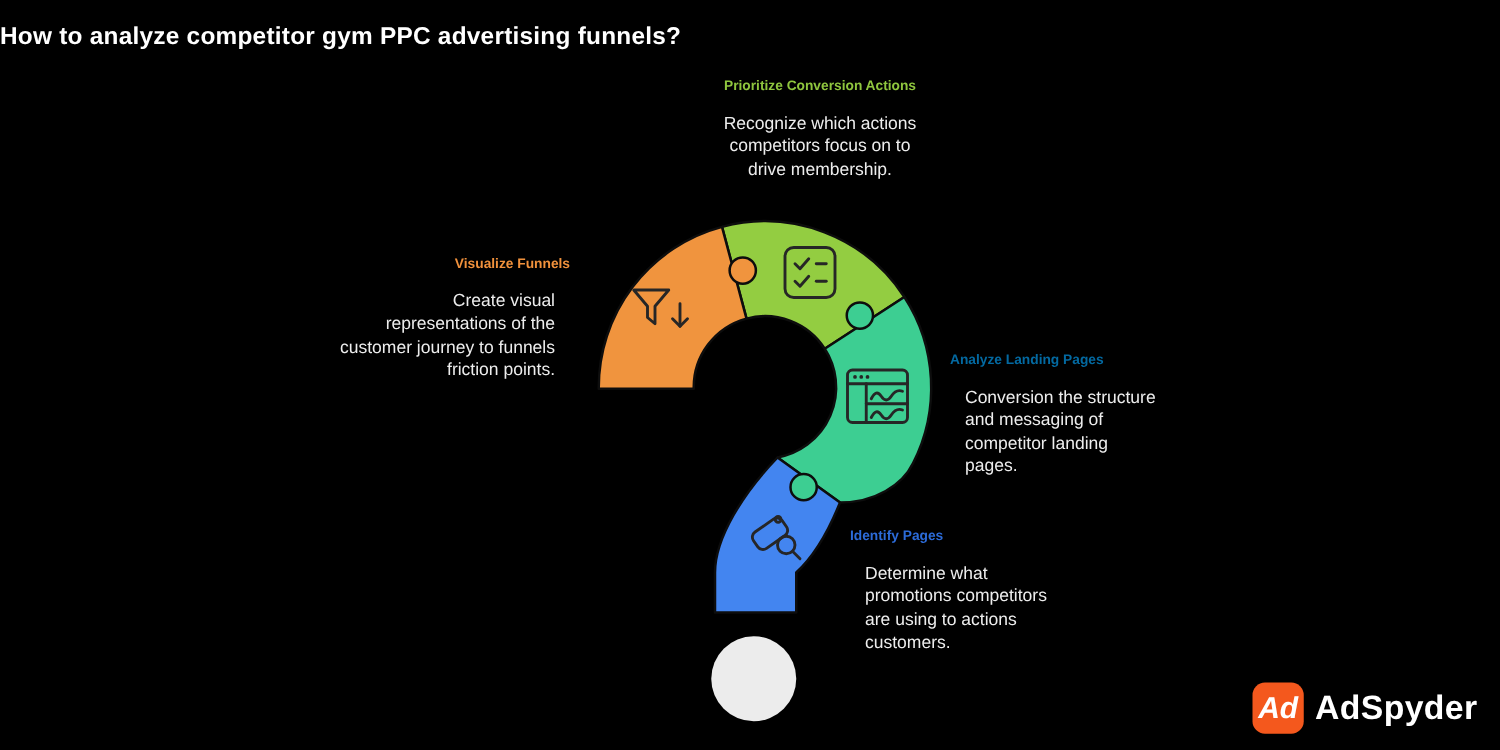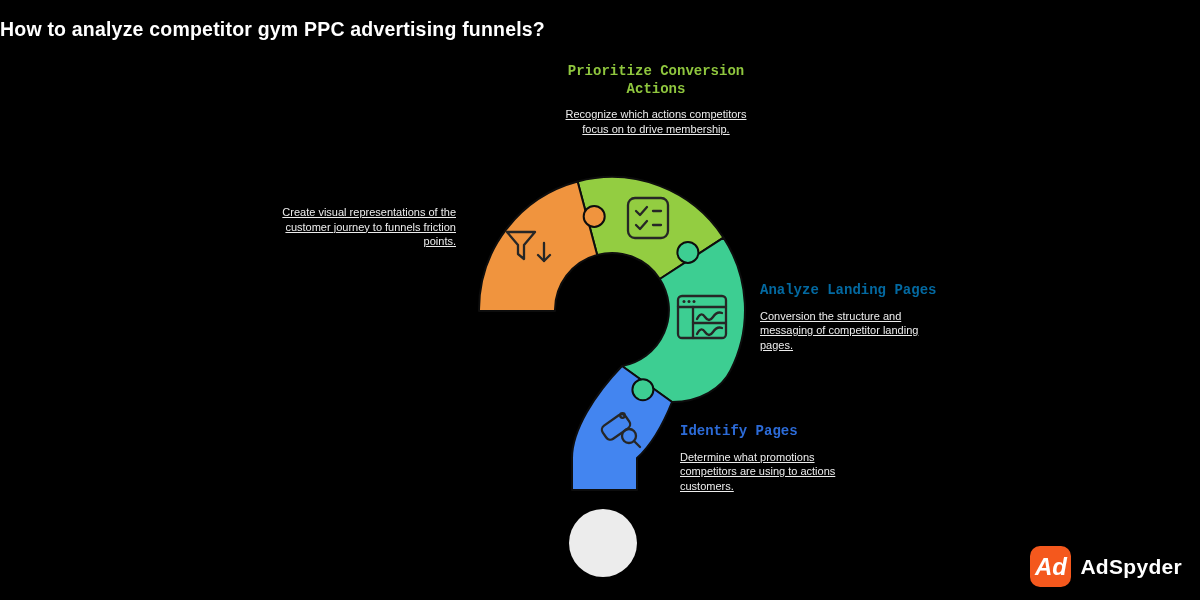--- a/index.html
+++ b/index.html
@@ -7,38 +7,38 @@
     width:1200px; height:600px; background:#000;
     font-family:"Liberation Sans", sans-serif;
     position:relative; overflow:hidden;
   }
   .title {
     position:absolute; top:18px; left:0; width:1200px;
     color:#fff; font-size:19.5px; font-weight:bold;
     letter-spacing:.2px;
   }
   .section { position:absolute; }
-  .section h2 { margin:0 0 9px 0; font-size:14px; line-height:1.25; font-weight:bold;font-family:Liberation Mono, monospace; }
-  .section p  { margin:0; font-size:11px; line-height:1.32; color:#ededed;text-decoration:underline; }
+  .section h2 { margin:0 0 9px 0; font-size:11px; line-height:1.25; font-weight:bold; }
+  .section p  { margin:12px; font-size:14px; line-height:1.32; color:#ededed; }
   #sec-prioritize { left:563px; top:63px;  width:186px; text-align:center; }
   #sec-visualize  { left:254px; top:205px; width:202px; text-align:right; }
   #sec-analyze    { left:760px; top:282px; width:180px; text-align:left; }
   #sec-identify   { left:680px; top:423px; width:190px; text-align:left; }
   svg.qm { position:absolute; left:460px; top:160px; }
   .piece { stroke:#0d0d0d; stroke-width:2; stroke-linejoin:round; }
   .knob  { stroke:#0d0d0d; stroke-width:2; }
   .icon  { fill:none; stroke:#262626; stroke-width:2.3; stroke-linecap:round; stroke-linejoin:round; }
   .icon .fdot { fill:#262626; stroke:none; }
   .logo { position:absolute; right:18px; bottom:13px; display:flex; align-items:center; gap:9px; }
   .logo-badge {
     width:41px; height:41px; border-radius:10px;
     display:flex; align-items:center; justify-content:center;
     color:#fff; font-weight:bold; font-size:24px; font-style:italic;
   }
-  .logo-name { color:#fff; font-size:21px; font-weight:bold; letter-spacing:.3px; }
+  .logo-name { color:#fff; font-size:27px; font-weight:bold; letter-spacing:.3px; }
 </style>
 </head>
 <body>
 
 <div class="title">How to analyze competitor gym PPC advertising funnels?</div>
 
 <svg class="qm" width="300" height="440" viewBox="0 0 300 440">
 
   <path class="piece" d="M117.6,21.5 A133,133 0 0 1 263.5,77.6 L199.8,119 A57,57 0 0 0 137.2,94.9 Z" style="fill: rgb(147, 205, 65);"></path>
 
@@ -87,20 +87,21 @@
 
   <circle cx="143" cy="383" r="34" style="fill: rgb(236, 236, 236);"></circle>
 </svg>
 
 <div class="section" id="sec-prioritize">
   <h2 style="color: rgb(143, 198, 62);">Prioritize Conversion Actions</h2>
   <p>Recognize which actions competitors focus on to drive membership.</p>
 </div>
 
 <div class="section" id="sec-visualize">
+  <h2 style="color: rgb(240, 145, 60);">Visualize Funnels</h2>
   <p>Create visual representations of the customer journey to funnels friction points.</p>
 </div>
 
 <div class="section" id="sec-analyze">
   <h2 style="color: #0369a1;">Analyze Landing Pages</h2>
   <p>Conversion the structure and messaging of competitor landing pages.</p>
 </div>
 
 <div class="section" id="sec-identify">
   <h2 style="color: rgb(44, 107, 216);">Identify Pages</h2>

